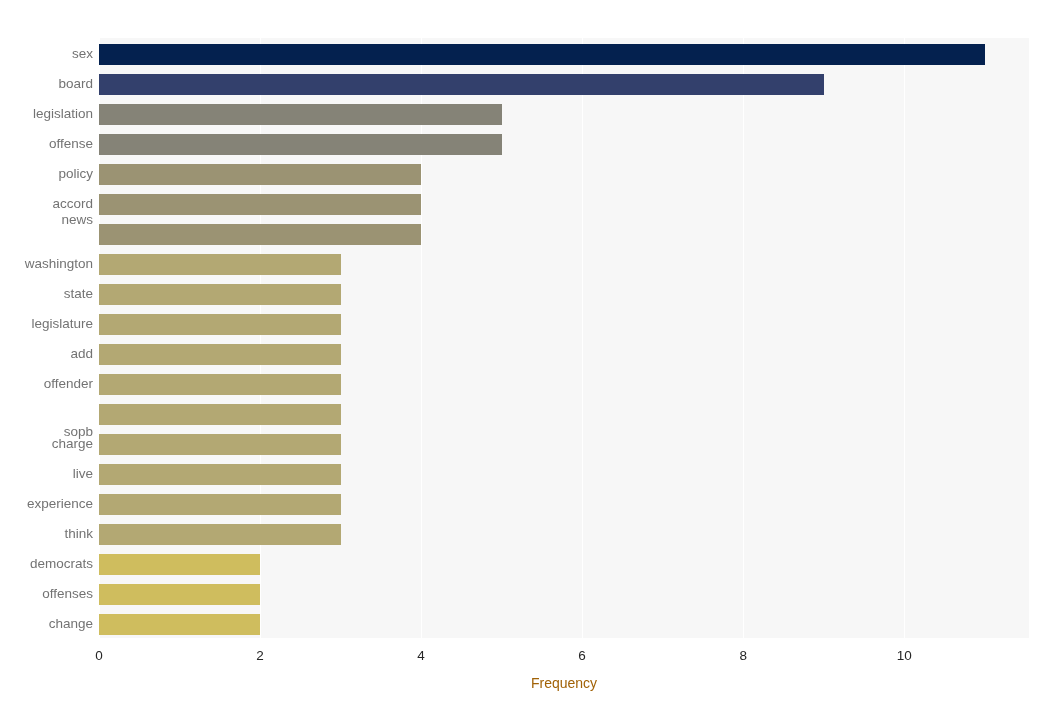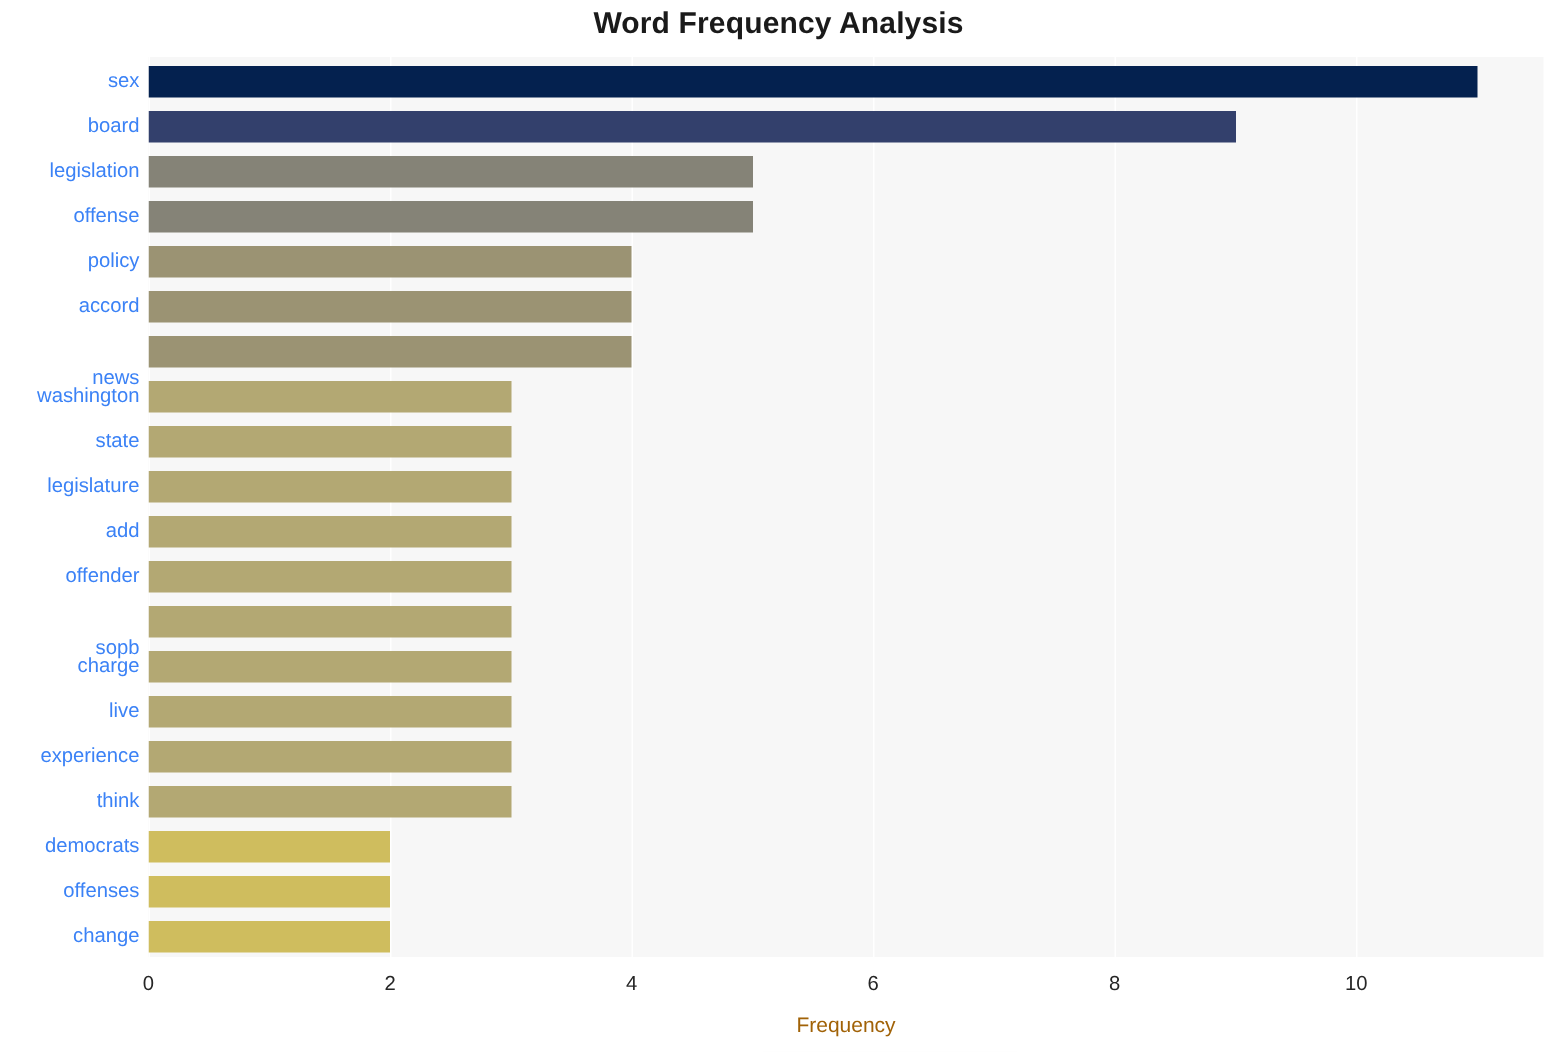--- a/index.html
+++ b/index.html
@@ -68,21 +68,21 @@
     top: 38px;
     width: 93px;
     height: 600px;
   }
   .y-tick-label {
     position: absolute;
     right: 0;
     width: 93px;
     text-align: right;
     font-size: 13.5px;
-    color: #3b82f6;
+    color: #737373;
     line-height: 14px;
     white-space: nowrap;
   }
 
   
   #x-axis-labels {
     position: absolute;
     left: 0;
     top: 648px;
     width: 1038px;
@@ -106,21 +106,20 @@
     text-align: center;
     font-size: 14px;
     color: #a16207;
   }
 </style>
 </head>
 <body>
 
 <div id="chart-root" style="background: rgb(255, 255, 255);">
 
-  <div id="chart-title">Word Frequency Analysis</div>
 
   <div id="plot-area" style="background: rgb(247, 247, 247);">
     <div id="gridlines">
         <div class="gridline-v" style="left: 0px;"></div>
         <div class="gridline-v" style="left: 161.039px;"></div>
         <div class="gridline-v" style="left: 322.078px;"></div>
         <div class="gridline-v" style="left: 483.117px;"></div>
         <div class="gridline-v" style="left: 644.156px;"></div>
         <div class="gridline-v" style="left: 805.195px;"></div>
       </div>
@@ -148,21 +147,21 @@
       </div>
   </div>
 
   <div id="y-axis-labels">
       <div class="y-tick-label" style="top: 9px;">sex</div>
       <div class="y-tick-label" style="top: 39px;">board</div>
       <div class="y-tick-label" style="top: 69px;">legislation</div>
       <div class="y-tick-label" style="top: 99px;">offense</div>
       <div class="y-tick-label" style="top: 129px; padding-left: 48px;">policy</div>
       <div class="y-tick-label" style="top: 159px;">accord</div>
-      <div class="y-tick-label" style="top: 207px; margin-left: 20px;">news</div>
+      <div class="y-tick-label" style="top: 175px; margin-left: 20px;">news</div>
       <div class="y-tick-label" style="top: 219px; text-align: right;">washington</div>
       <div class="y-tick-label" style="top: 249px;">state</div>
       <div class="y-tick-label" style="top: 279px;">legislature</div>
       <div class="y-tick-label" style="top: 309px;">add</div>
       <div class="y-tick-label" style="top: 339px;">offender</div>
       <div class="y-tick-label" style="top: 369px; margin-top: 18px;">sopb</div>
       <div class="y-tick-label" style="top: 399px;">charge</div>
       <div class="y-tick-label" style="top: 429px;">live</div>
       <div class="y-tick-label" style="top: 459px;">experience</div>
       <div class="y-tick-label" style="top: 489px;">think</div>

